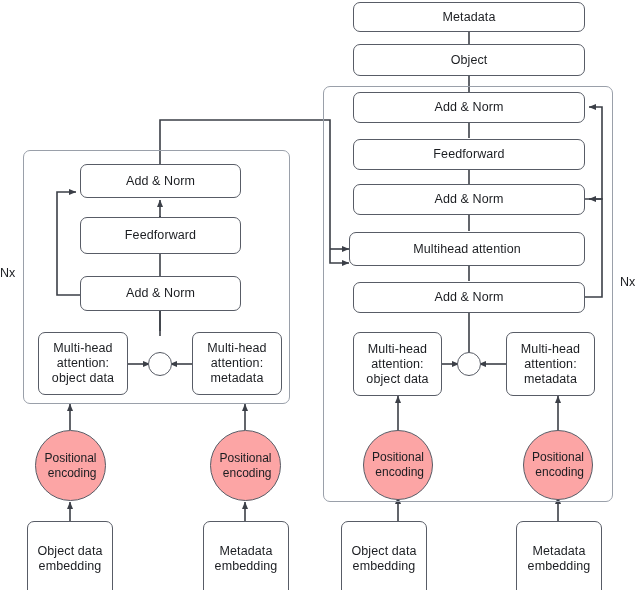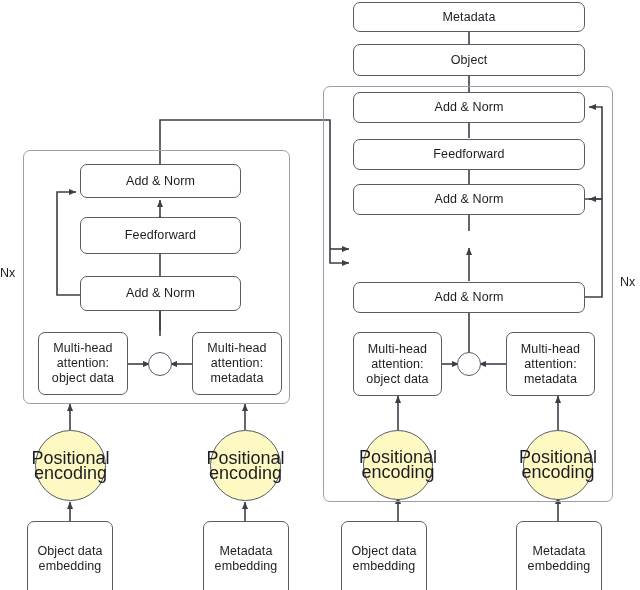--- a/index.html
+++ b/index.html
@@ -44,28 +44,28 @@
     box-sizing: border-box;
     border: 1px solid #9aa0aa;
     border-radius: 7px;
     background: transparent;
   }
   .circle {
     position: absolute;
     box-sizing: border-box;
     border: 1px solid #585c66;
     border-radius: 50%;
-    background: #fef9c3;
+    background: #fca5a5;
     color: #1b1d21;
-    font-size: 18px;
+    font-size: 12px;
     line-height: 15px;
     display: flex;
     align-items: center;
     justify-content: center;
-    text-align: center;
+    text-align: right;
     white-space: pre-line;
   }
   .nxlabel {
     position: absolute;
     font-size: 12.5px;
     color: #1b1d21;
     line-height: 15px;
   }
   .junction {
     position: absolute;
@@ -183,20 +183,21 @@
   <div class="node" style="left:353px; top:2px; width:232px; height:30px;">Metadata</div>
 
   <div class="node" style="left:353px; top:44px; width:232px; height:32px;">Object</div>
 
   <div class="node" style="left:353px; top:92px; width:232px; height:31px;">Add &amp; Norm</div>
 
   <div class="node" style="left:353px; top:139px; width:232px; height:31px;">Feedforward</div>
 
   <div class="node" style="left:353px; top:184px; width:232px; height:31px;">Add &amp; Norm</div>
 
+  <div class="node" style="left:349px; top:232px; width:236px; height:34px;">Multihead attention</div>
 
   <div class="node" style="left:353px; top:282px; width:232px; height:31px;">Add &amp; Norm</div>
 
   <div class="node" style="left:353px; top:332px; width:89px; height:64px;">Multi-head
 attention:
 object data</div>
 
   <div class="node" style="left:506px; top:332px; width:89px; height:64px;">Multi-head
 attention:
 metadata</div>

